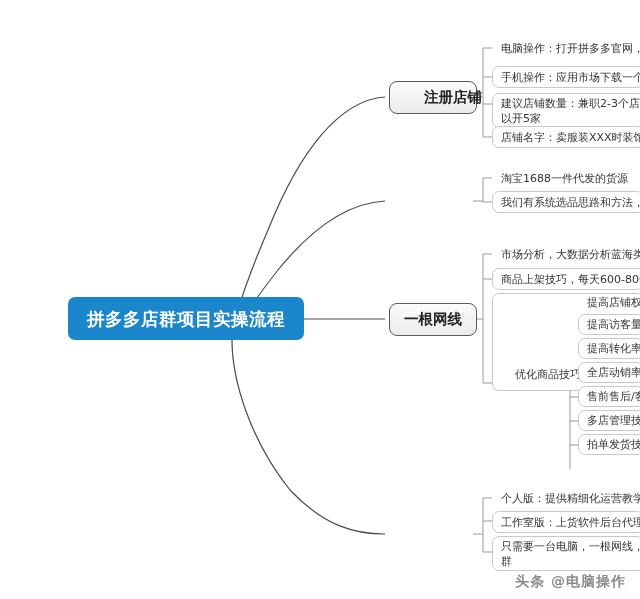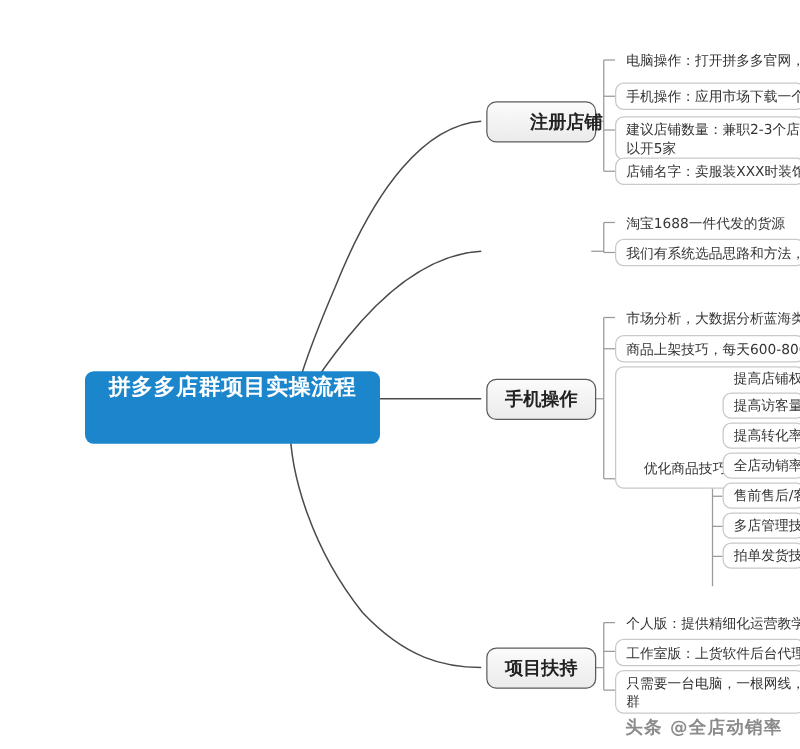--- a/index.html
+++ b/index.html
@@ -25,24 +25,25 @@
     height: 599px;
     pointer-events: none;
   }
 
   
   .root-node {
     position: absolute;
     left: 68px;
     top: 297px;
     width: 236px;
-    height: 58px;
+    height: 43px;
     background: #1b86cc;
     border-radius: 7px;
     display: flex;
+    align-items: center;
     justify-content: center;
     box-sizing: border-box;
     z-index: 5;
   }
   .root-node .root-label {
     color: #ffffff;
     font-size: 17.5px;
     font-weight: bold;
     letter-spacing: 0.5px;
     white-space: nowrap;
@@ -202,21 +203,21 @@
   </div>
 
   <div class="leaf plain" style="left:492px; top:168px; width:152px; height:20px;">
     <span class="leaf-label">淘宝1688一件代发的货源</span>
   </div>
   <div class="leaf" style="left:492px; top:191px; width:152px; height:22px;">
     <span class="leaf-label">我们有系统选品思路和方法，可</span>
   </div>
 
   <div class="branch-node" style="left:389px; top:303px;">
-    <span class="branch-label">手机操作</span>
+    <span class="branch-label">一根网线</span>
   </div>
   <div class="leaf plain" style="left:492px; top:244px; width:152px; height:20px;">
     <span class="leaf-label">市场分析，大数据分析蓝海类目</span>
   </div>
   <div class="leaf" style="left:492px; top:268px; width:152px; height:22px;">
     <span class="leaf-label">商品上架技巧，每天600-800 个</span>
   </div>
 
   <div class="group-box" style="left:492px; top:293px; width:152px; height:98px;">
     <span class="group-label">优化商品技巧</span>
@@ -237,29 +238,26 @@
   <div class="leaf" style="left:578px; top:386px; width:66px; height:21px;">
     <span class="leaf-label">售前售后/客</span>
   </div>
   <div class="leaf" style="left:578px; top:410px; width:66px; height:21px;">
     <span class="leaf-label">多店管理技巧</span>
   </div>
   <div class="leaf" style="left:578px; top:434px; width:66px; height:21px;">
     <span class="leaf-label">拍单发货技巧</span>
   </div>
 
-  <div class="branch-node" style="left:389px; top:518px;">
-    <span class="branch-label">项目扶持</span>
-  </div>
   <div class="leaf plain" style="left:492px; top:488px; width:152px; height:20px;">
     <span class="leaf-label">个人版：提供精细化运营教学</span>
   </div>
   <div class="leaf" style="left:492px; top:511px; width:152px; height:22px;">
     <span class="leaf-label">工作室版：上货软件后台代理</span>
   </div>
   <div class="leaf" style="left:492px; top:536px; width:152px; height:35px;">
     <span class="leaf-label">只需要一台电脑，一根网线，不
 群</span>
   </div>
 
-  <div class="watermark">头条 @全店动销率</div>
+  <div class="watermark">头条 @电脑操作</div>
 
 </div>
 
 </body></html>

